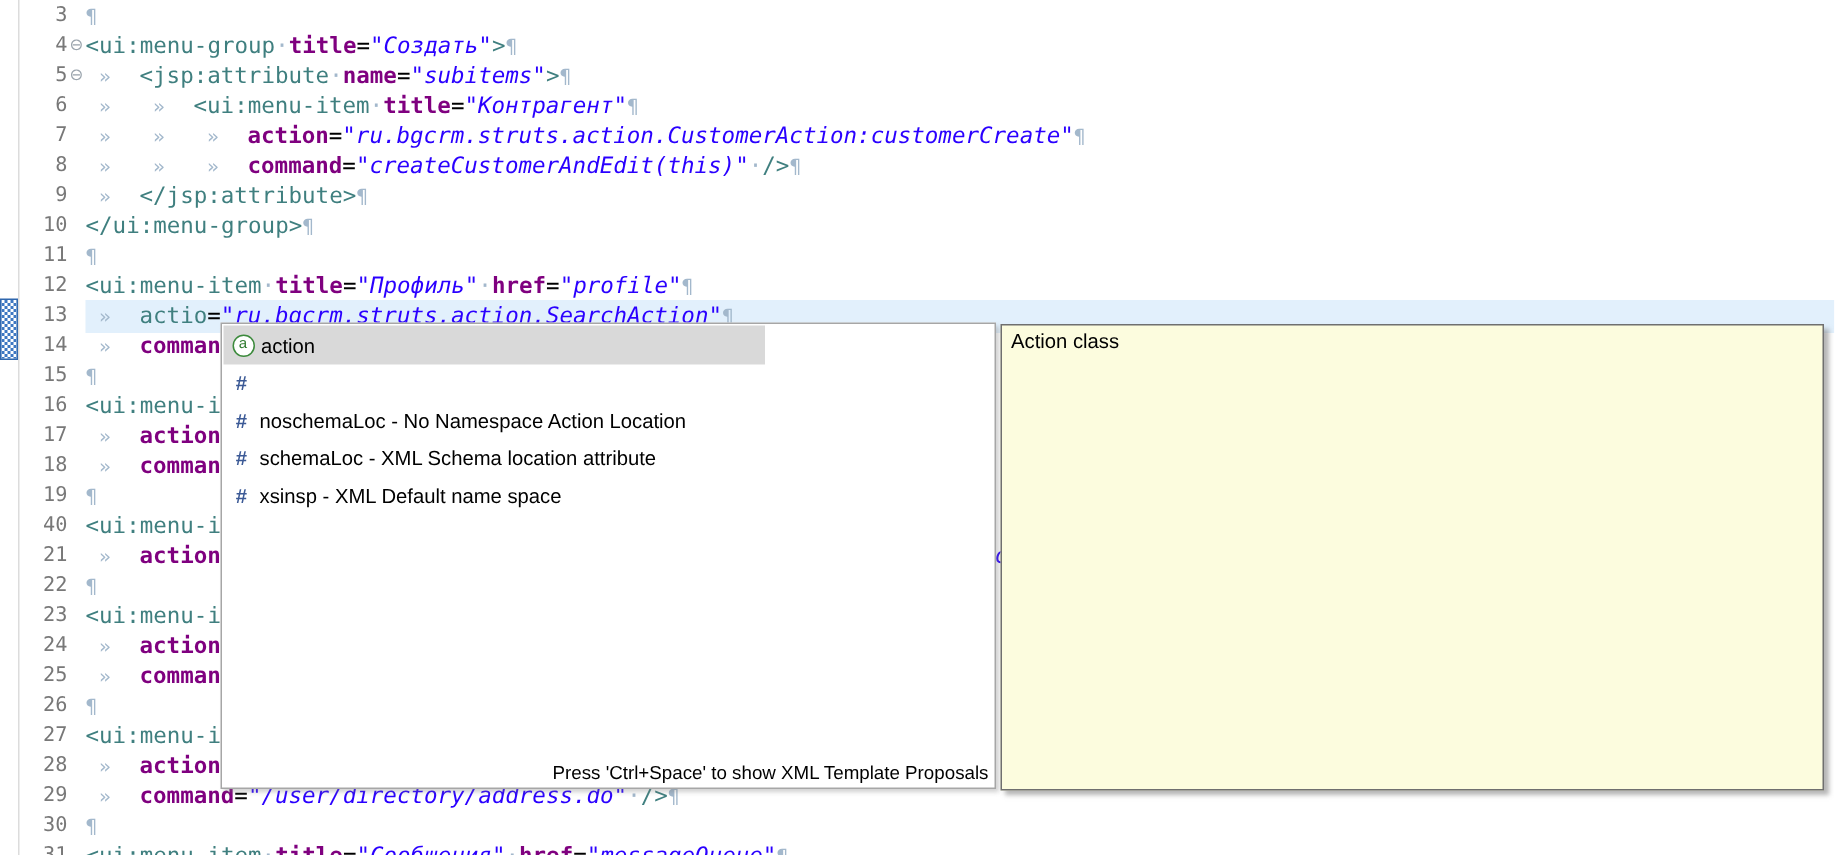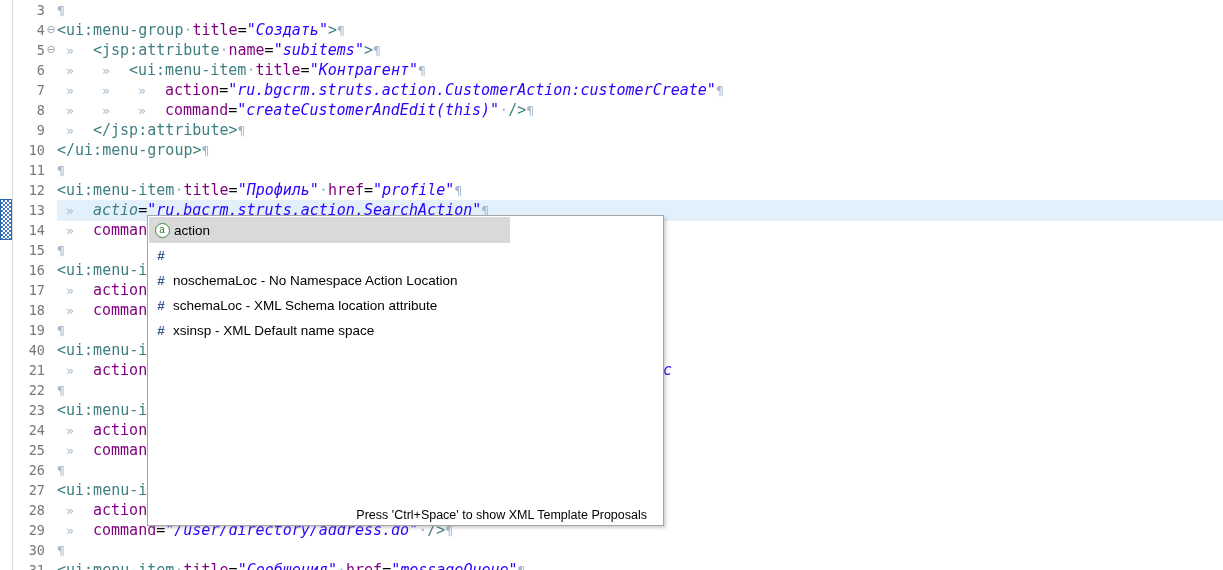--- a/index.html
+++ b/index.html
@@ -9,22 +9,22 @@
   
   .lines{position:absolute;left:0;top:0;width:1223px;}
   .line{position:relative;height:20px;display:flex;align-items:flex-start;padding-left:13px;box-sizing:border-box;}
   .ln{width:32px;flex:0 0 32px;text-align:right;font-size:13.5px;line-height:20px;color:var(--lnum);}
   .fold{width:12px;flex:0 0 12px;text-align:center;font-size:11px;line-height:19px;color:#9aa4ad;
         font-family:"DejaVu Sans",sans-serif;}
   .code{flex:1;position:relative;white-space:pre;font-size:15px;line-height:20px;color:#000;}
   .line.current .code{background:var(--curline);}
   .tok{white-space:pre;}
   .tok-tag{color:var(--tag);}
-  .tok-attr{color:var(--attr);}
-  .tok-attrpart{color:var(--tag);font-style:italic;}
+  .tok-attr{color:var(--attr);font-weight:bold;}
+  .tok-attrpart{color:var(--tag);}
   .tok-eq{color:#000;}
   .tok-str{color:var(--str);font-style:italic;}
   .tok-sp{color:var(--ws);}
   .tok-eol{color:var(--ws);font-size:13px;}
   .tok-tab{display:inline-block;width:36px;box-sizing:border-box;padding-left:9px;color:var(--ws);font-size:13px;}
   .tok-gapstr{position:absolute;left:606px;top:0;color:var(--str);font-style:italic;}
 
   
   .ruler{position:absolute;left:0;top:0;width:12px;height:570px;background:#fff;
          border-right:1px solid #dcdcdc;z-index:5;}
@@ -39,21 +39,21 @@
          box-shadow:2px 2px 3px rgba(120,120,120,.35);}
   .pitems{position:absolute;left:0;top:0;right:0;padding-top:1px;}
   .pitem{height:25px;display:flex;align-items:center;padding-left:5px;
          font-family:"Liberation Sans","DejaVu Sans",sans-serif;font-size:13.5px;color:#000;}
   .pitem.selected{background:var(--sel);height:26px;width:356px;margin-left:1px;}
   .picon{width:16px;flex:0 0 16px;margin-right:4px;display:flex;justify-content:center;align-items:center;}
   .icon-attr{display:inline-block;width:13px;height:13px;border:1px solid #3c8a3c;border-radius:50%;
              background:#fff;color:#2f7a2f;font-size:10px;line-height:12px;text-align:center;
              font-family:"Liberation Sans",sans-serif;}
   .icon-hash{color:#3c5a96;font-weight:bold;font-size:13.5px;font-family:"Liberation Sans",sans-serif;}
-  .popup-hint{position:absolute;right:16px;bottom:3px;font-family:"Liberation Sans","DejaVu Sans",sans-serif;
+  .popup-hint{position:absolute;right:4px;bottom:3px;font-family:"Liberation Sans","DejaVu Sans",sans-serif;
               font-size:12.5px;color:#000;background:#fff;white-space:nowrap;}
 
   
   .tooltip{position:absolute;left:667px;top:216px;width:549px;height:311px;box-sizing:border-box;
            background:var(--ttbg);border:1px solid #6f6f6f;z-index:22;
            box-shadow:3px 3px 3px rgba(110,110,110,.5);
            font-family:"Liberation Sans","DejaVu Sans",sans-serif;font-size:13.5px;color:#000;
            padding:3px 6px;}
 </style>
 </head>
@@ -240,14 +240,17 @@
         <div class="pitem">
           <span class="picon">
             <span class="icon-hash">#</span>
           </span>
           <span>xsinsp - XML Default name space</span>
         </div>
       </div>
     <div class="popup-hint">Press 'Ctrl+Space' to show XML Template Proposals</div>
   </div>
 
+  <div class="tooltip">
+    <span>Action class</span>
+  </div>
 
 </div>
 
 </body></html>

